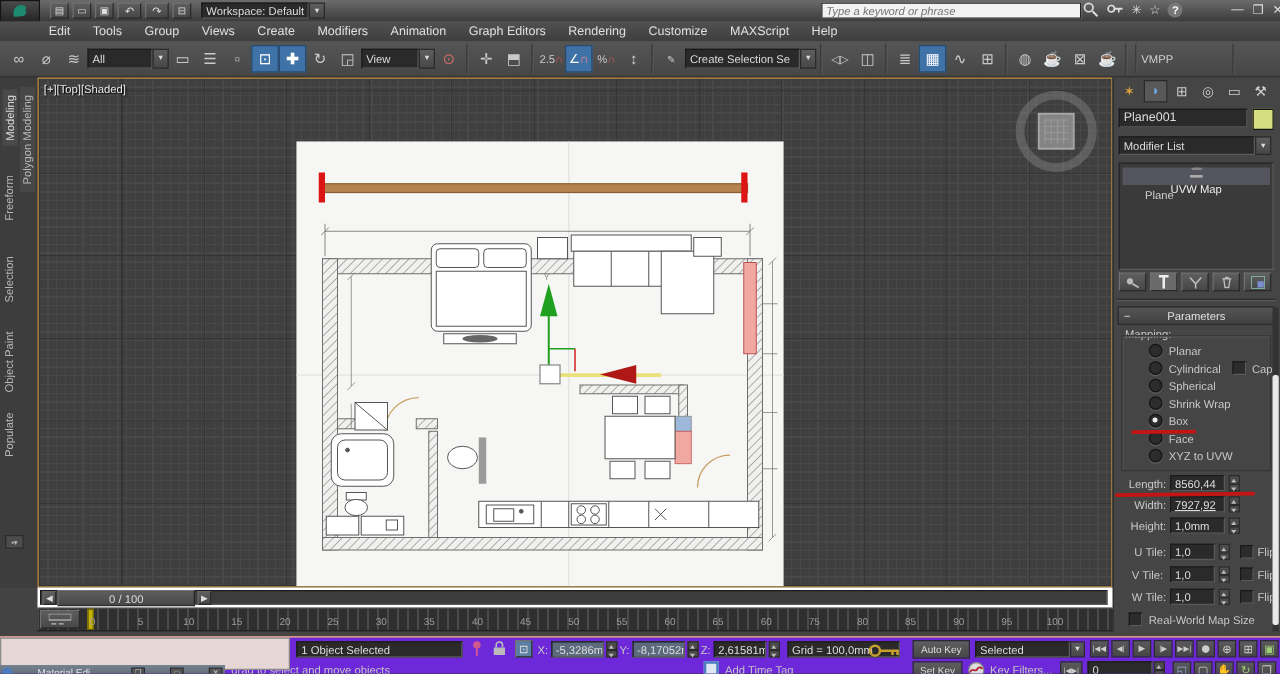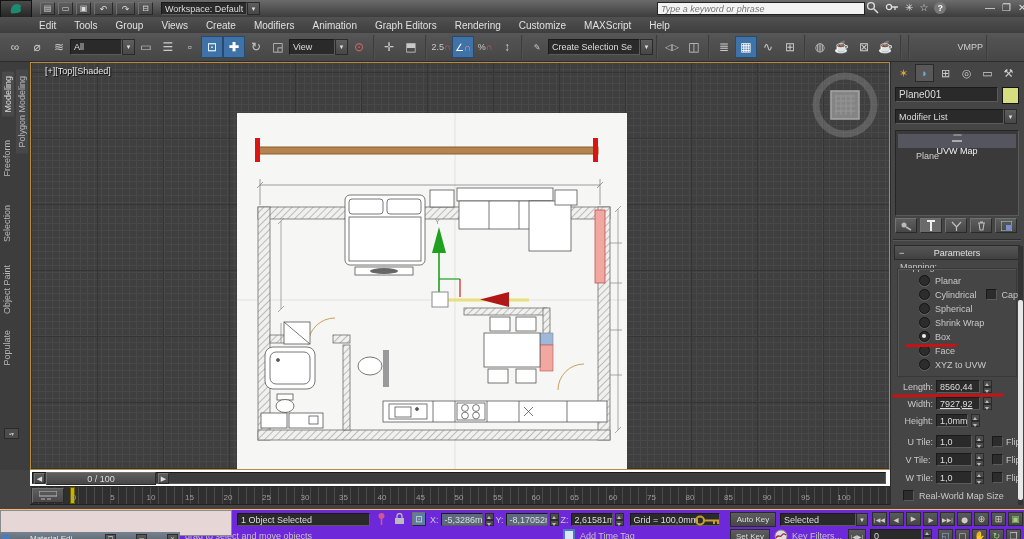--- a/index.html
+++ b/index.html
@@ -143,37 +143,37 @@
     <div class="tbtn on">▦</div>
     <div class="tbtn">∿</div>
     <div class="tbtn">⊞</div>
     <div class="sep"></div>
     <div class="tbtn">◍</div>
     <div class="tbtn">☕</div>
     <div class="tbtn">⊠</div>
     <div class="tbtn">☕</div>
     <div class="sep"></div>
       <div class="sep"></div>
-    <div style="width:70px;text-align:right;font-size:9px;color:#cfcfcf;">VMPP</div>
+    <div style="width:70px;text-align:left;font-size:9px;color:#cfcfcf;">VMPP</div>
     <div class="sep"></div>
   </div>
 
   <div class="abs" style="left:0;top:62px;width:30px;height:408px;background:#3d3d3d;border-right:1px solid #2d2d2d;">
     <div class="vtab" style="left:2px;top:10px;background:#4a4a4a;padding:4px 1px;color:#ddd;">Modeling</div>
     <div class="vtab" style="left:16px;top:8px;background:#474747;padding:6px 1px;">Polygon Modeling</div>
     <div class="vtab" style="left:2px;top:78px;">Freeform</div>
     <div class="vtab" style="left:2px;top:143px;">Selection</div>
     <div class="vtab" style="left:2px;top:203px;">Object Paint</div>
     <div class="vtab" style="left:2px;top:268px;">Populate</div>
     <div style="position:absolute;left:4px;top:366px;width:13px;height:9px;background:#4c4c4c;border:1px solid #2a2a2a;display:flex;align-items:center;justify-content:center;font-size:6px;color:#bbb;">▪▾</div>
   </div>
 
   <div class="abs" style="left:30px;top:62px;width:860px;height:408px;box-sizing:border-box;border:1px solid #b98a3c;background-color:#3f3f3f;
        background-image:repeating-linear-gradient(90deg,#353535 0 1px,transparent 1px 66px),repeating-linear-gradient(0deg,#353535 0 1px,transparent 1px 66px),repeating-linear-gradient(90deg,#484848 0 1px,transparent 1px 7px),repeating-linear-gradient(0deg,#484848 0 1px,transparent 1px 7px);">
-    <div class="abs" style="left:14px;top:3px;font-size:9px;color:#e8e8e8;text-shadow:1px 1px 1px #000;">[+][Top][Shaded]</div>
+    <div class="abs" style="left:4px;top:3px;font-size:9px;color:#e8e8e8;text-shadow:1px 1px 1px #000;">[+][Top][Shaded]</div>
 
     <div class="abs" style="left:778px;top:6px;width:72px;height:72px;opacity:.75;">
       <svg width="72" height="72">
         <circle cx="36" cy="36" r="29" fill="none" stroke="#8d8d8d" stroke-width="7" opacity=".55"></circle>
         <rect x="22" y="22" width="28" height="28" fill="#9c9c9c" stroke="#c8c8c8" stroke-width="1.5"></rect>
         <path d="M26 27h20M26 32h20M26 37h20M26 42h20M27 26v20M32 26v20M37 26v20M42 26v20" stroke="#b8b8b8" stroke-width="1" opacity=".8"></path>
       </svg>
     </div>
   </div>
 
@@ -433,21 +433,21 @@
       <span class="fld" style="width:44px;height:13px;text-decoration:underline;">
           <span>7927,92</span>
         </span>
       <span class="spin">
           <i class="up"></i>
           <i class="dn"></i>
         </span>
     </div>
     <div class="rrow" style="left:8px;top:352px;gap:3px;">
       <span style="width:34px;text-align:right;">Height:</span>
-      <span class="fld" style="width:32px;height:13px;">
+      <span class="fld" style="width:44px;height:13px;">
           <span>1,0mm</span>
         </span>
       <span class="spin">
           <i class="up"></i>
           <i class="dn"></i>
         </span>
     </div>
 
     <div class="rrow" style="left:12px;top:373px;gap:3px;">
       <span style="width:30px;text-align:right;">U Tile:</span>

